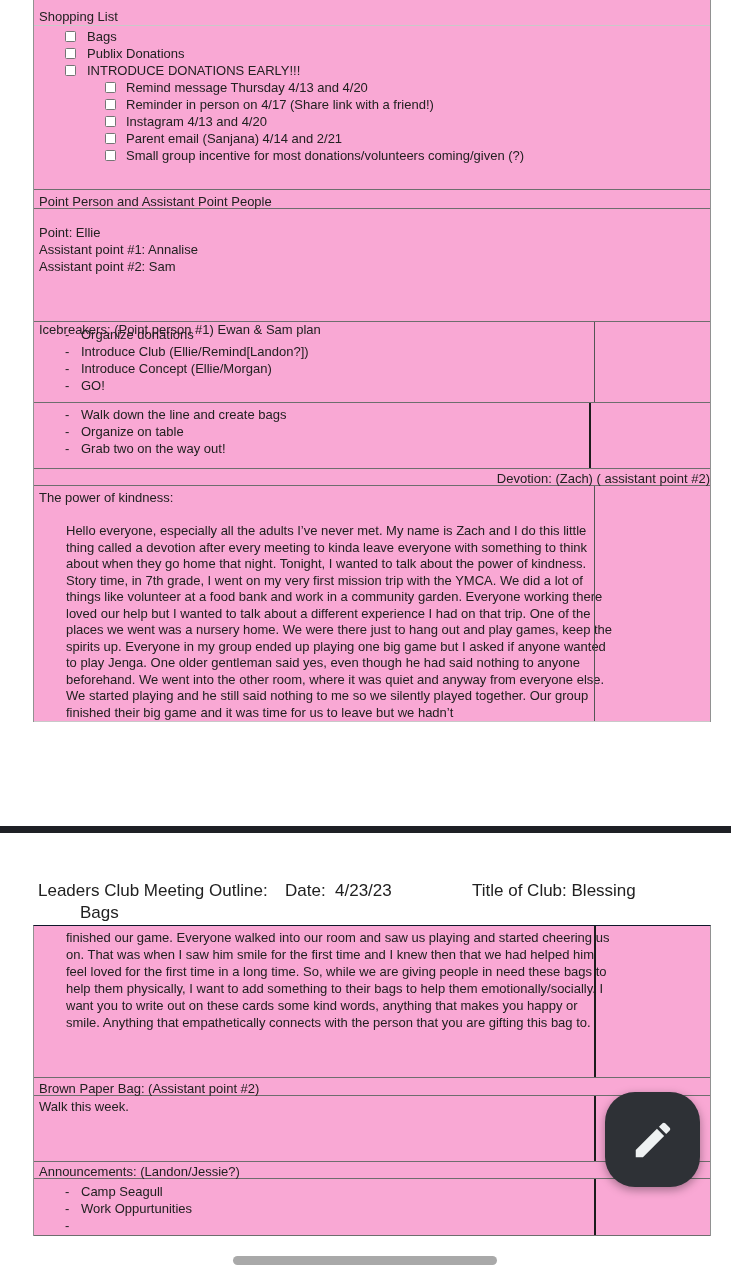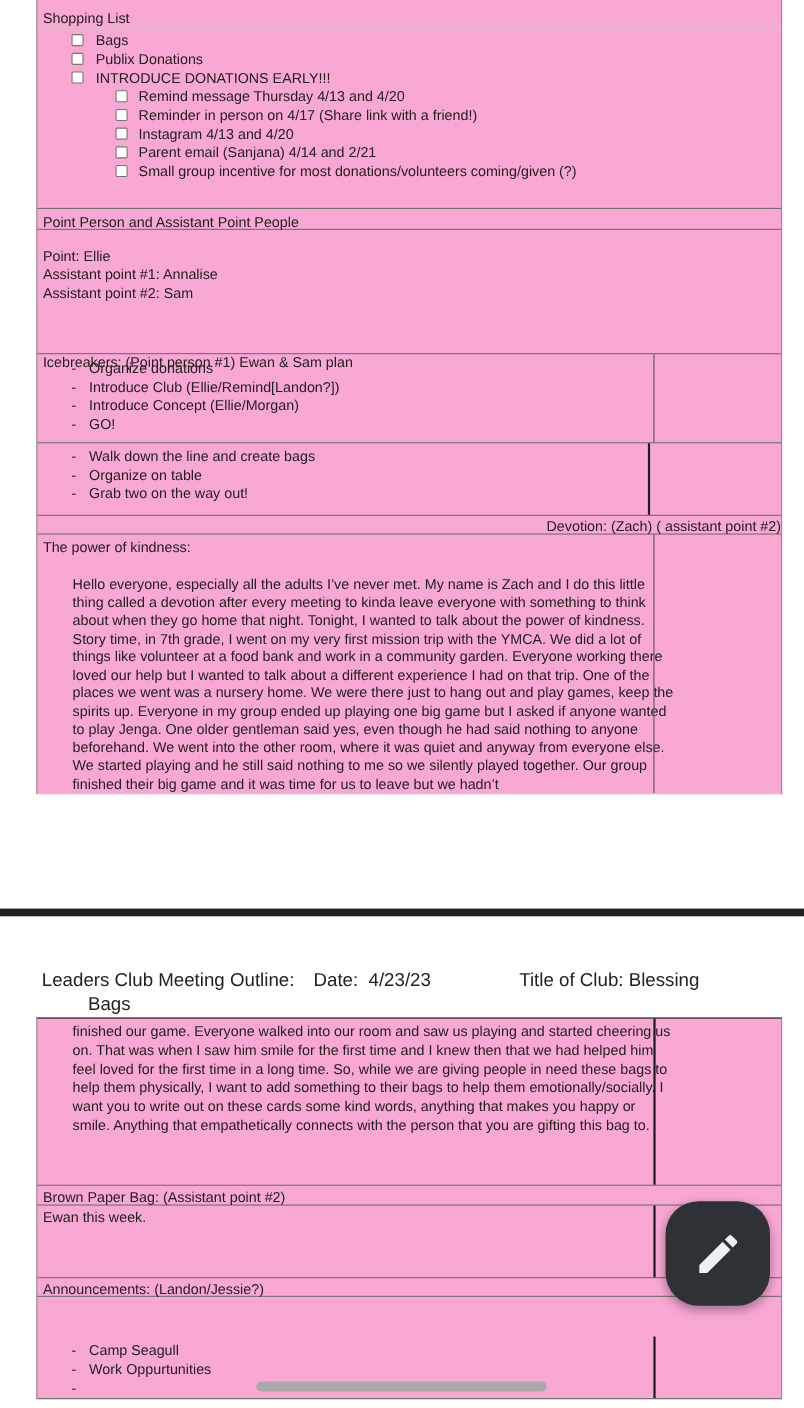--- a/index.html
+++ b/index.html
@@ -22,21 +22,21 @@
   #rowD { height:113px; }
   #rowE { height:81px; padding-top:4px; }
   #rowF { height:17px; padding-top:1px; }
   #rowG { height:66px; padding-top:3px; }
   #rowH { height:17px; padding-top:1px;text-align:right; }
   #rowI { height:236px; padding:3px 0 0 5px; }
   #rowJ { height:152px; padding:3px 0 0 5px; }
   #rowK { height:18px; padding-top:2px; }
   #rowL { height:66px; padding:2px 0 0 5px; }
   #rowM { height:17px; padding-top:1px; }
-  #rowN { height:57px; padding-top:4px;margin-top:36px; }
+  #rowN { height:57px; padding-top:4px; }
 
   .chk-row { position:relative; height:17px; }
   .chk-row.lvl1 { padding-left:53px; }
   .chk-row.lvl2 { padding-left:92px; }
   .chk { position:absolute; top:3px; width:11px; height:11px; border:1.5px solid #757575; border-radius:1.5px; background:#fff; }
   .lvl1 .chk { left:31px; }
   .lvl2 .chk { left:71px; }
 
   .pp-lines { padding:15px 0 0 5px; }
   .pp-lines div { height:17px; }
@@ -150,21 +150,21 @@
     <div class="row" id="rowJ">
       <div class="para">finished our game. Everyone walked into our room and saw us playing and started cheering us on. That was when I saw him smile for the first time and I knew then that we had helped him feel loved for the first time in a long time. So, while we are giving people in need these bags to help them physically, I want to add something to their bags to help them emotionally/socially. I want you to write out on these cards some kind words, anything that makes you happy or smile. Anything that empathetically connects with the person that you are gifting this bag to.</div>
       <div class="col-div dark"></div>
     </div>
 
     <div class="row" id="rowK">
       <div class="hdr-text">Brown Paper Bag: (Assistant point #2)</div>
     </div>
 
     <div class="row" id="rowL">
-      <div>Ewan this week.</div>
+      <div>Walk this week.</div>
       <div class="col-div dark"></div>
     </div>
 
     <div class="row" id="rowM">
       <div class="hdr-text">Announcements: (Landon/Jessie?)</div>
     </div>
 
     <div class="row" id="rowN">
       <div class="dash-row">Camp Seagull</div>
       <div class="dash-row">Work Oppurtunities</div>

